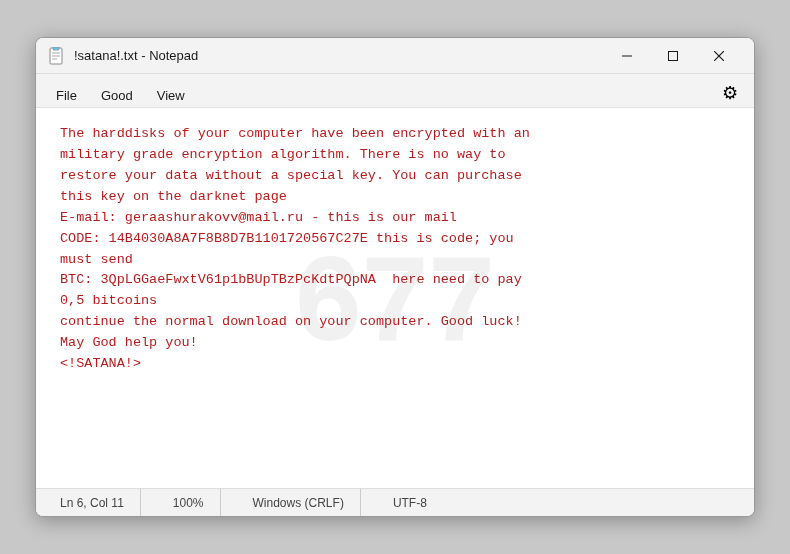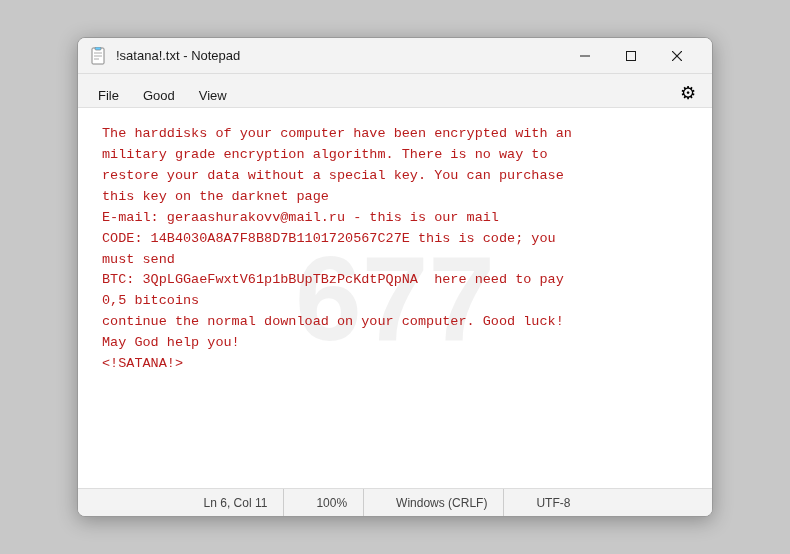--- a/index.html
+++ b/index.html
@@ -8,21 +8,21 @@
       background: #c8c8c8;
       display: flex;
       align-items: center;
       justify-content: center;
       width: 790px;
       height: 554px;
       font-family: 'Segoe UI', Arial, sans-serif;
     }
 
     .window {
-      width: 636px;
+      width: 720px;
       background: #f3f3f3;
       border: 1px solid #999;
       border-radius: 8px;
       box-shadow: 0 4px 20px rgba(0,0,0,0.3);
       overflow: hidden;
       position: relative;
     }
 
     
     .title-bar {
@@ -146,21 +146,20 @@
     .status-bar {
       height: 28px;
       background: #f3f3f3;
       border-top: 1px solid #ddd;
       display: flex;
       align-items: center;
       padding: 0 24px;
       font-size: 12px;
       color: #444;
       gap: 16px;
-      justify-content: center;
     }
 
     .status-item {
       padding: 0 16px;
       border-right: 1px solid #ccc;
       height: 100%;
       display: flex;
       align-items: center;
     }
 

